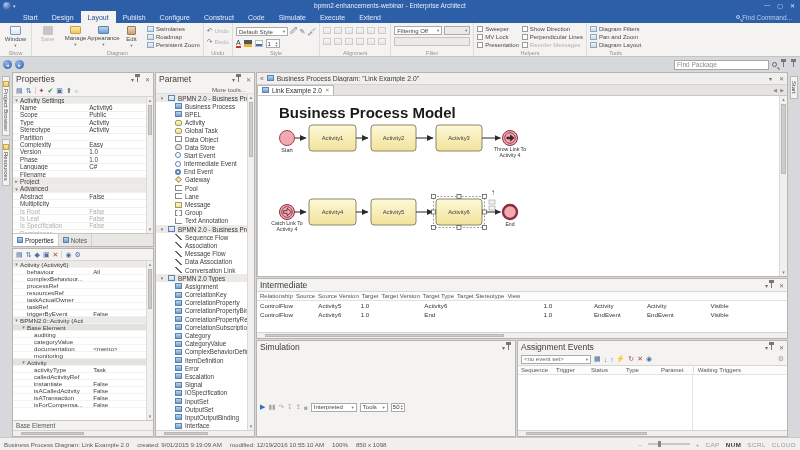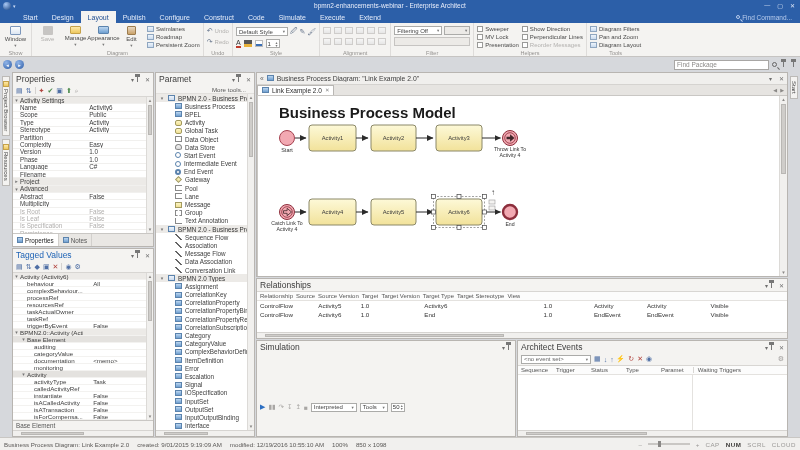--- a/index.html
+++ b/index.html
@@ -544,26 +544,20 @@
               <span>Properties</span>
             </span>
             <span class="btab">
               <span class="bic"></span>
               <span>Notes</span>
             </span>
           </div>
       </div>
 
       <div class="panel" style="flex:1;margin-top:1px;">
-        <div class="panel-h">
-          <span class="ttl blue">Tagged Values</span>
-          <span class="ph-ic">▾</span>
-          <span class="pin"></span>
-          <span class="ph-ic">✕</span>
-        </div>
         <div class="ptoolbar">
           <span class="tbi">▤</span>
           <span class="tbi">⇅</span>
           <span class="tbi">◆</span>
           <span class="tbi">▣</span>
           <span class="tbi red">✕</span>
           <span class="sep"></span>
           <span class="tbi">◉</span>
           <span class="tbi">⚙</span>
         </div>
@@ -1009,21 +1003,21 @@
           <div class="vscroll" style="width:8px;">
             <span class="varrow" style="top:0;">▲</span>
             <span class="vthumb" style="top:8px;height:70px;"></span>
             <span class="varrow" style="bottom:0;">▼</span>
           </div>
         </div>
       </div>
 
       <div class="rel panel">
         <div class="panel-h">
-          <span class="ttl">Relationships</span>
+          <span class="ttl">Intermediate</span>
           <span class="ph-ic">▾</span>
           <span class="pin"></span>
           <span class="ph-ic">✕</span>
         </div>
         <div class="rel-cols">
 
         <span class="rc">Relationship</span>
             <span class="rc">Source</span>
             <span class="rc">Source Version</span>
             <span class="rc">Target</span>
@@ -1125,21 +1119,21 @@
                 </div>
               </div>
           </div>
           <div class="hscroll">
               <span class="hthumb"></span>
             </div>
         </div>
 
         <div class="simev panel">
           <div class="panel-h">
-            <span class="ttl">Architect Events</span>
+            <span class="ttl">Assignment Events</span>
             <span class="ph-ic">▾</span>
             <span class="pin"></span>
             <span class="ph-ic">✕</span>
           </div>
           <div class="sim-toolbar">
             <span class="ev-sel">
                 <span>&lt;no event set&gt;</span>
                 <span class="caret" style="font-size:4.5px;color:#777;">▾</span>
               </span>
             <span class="tbi">▦</span>

